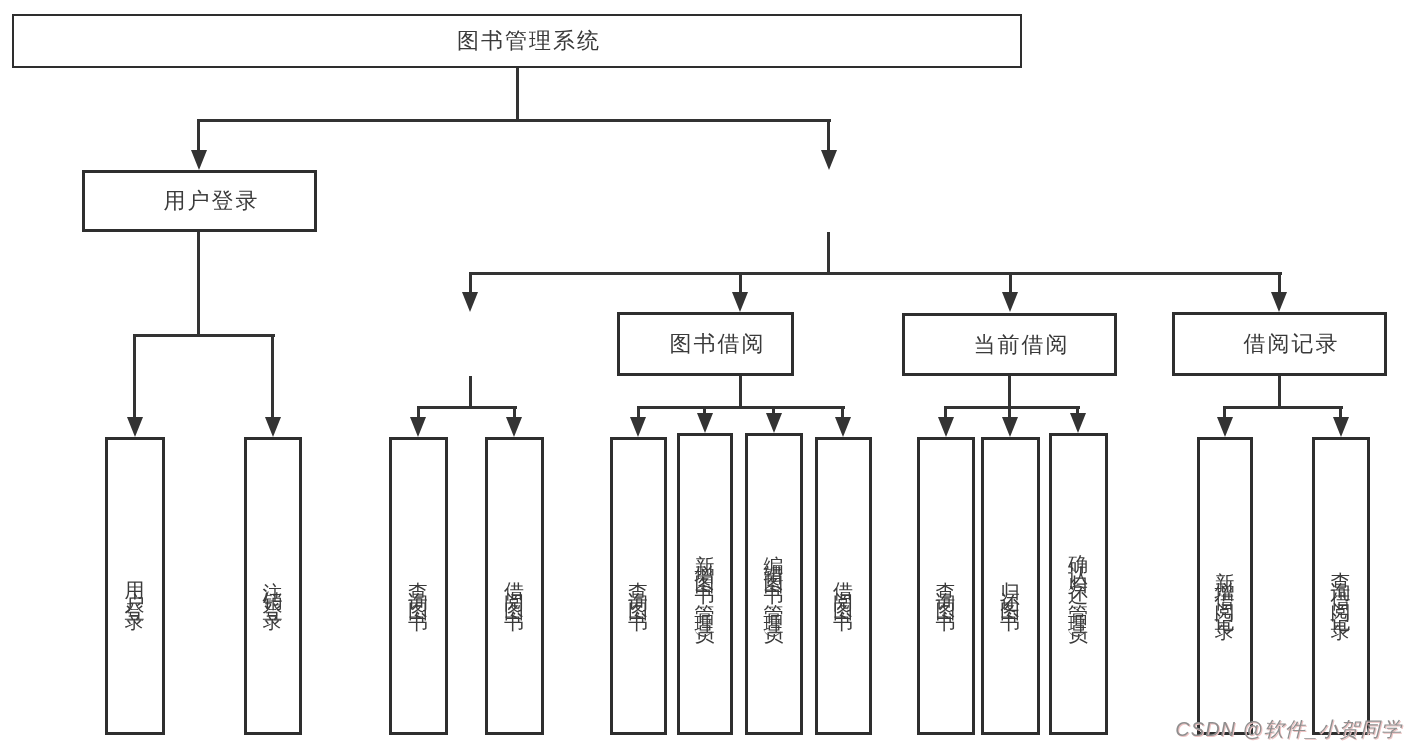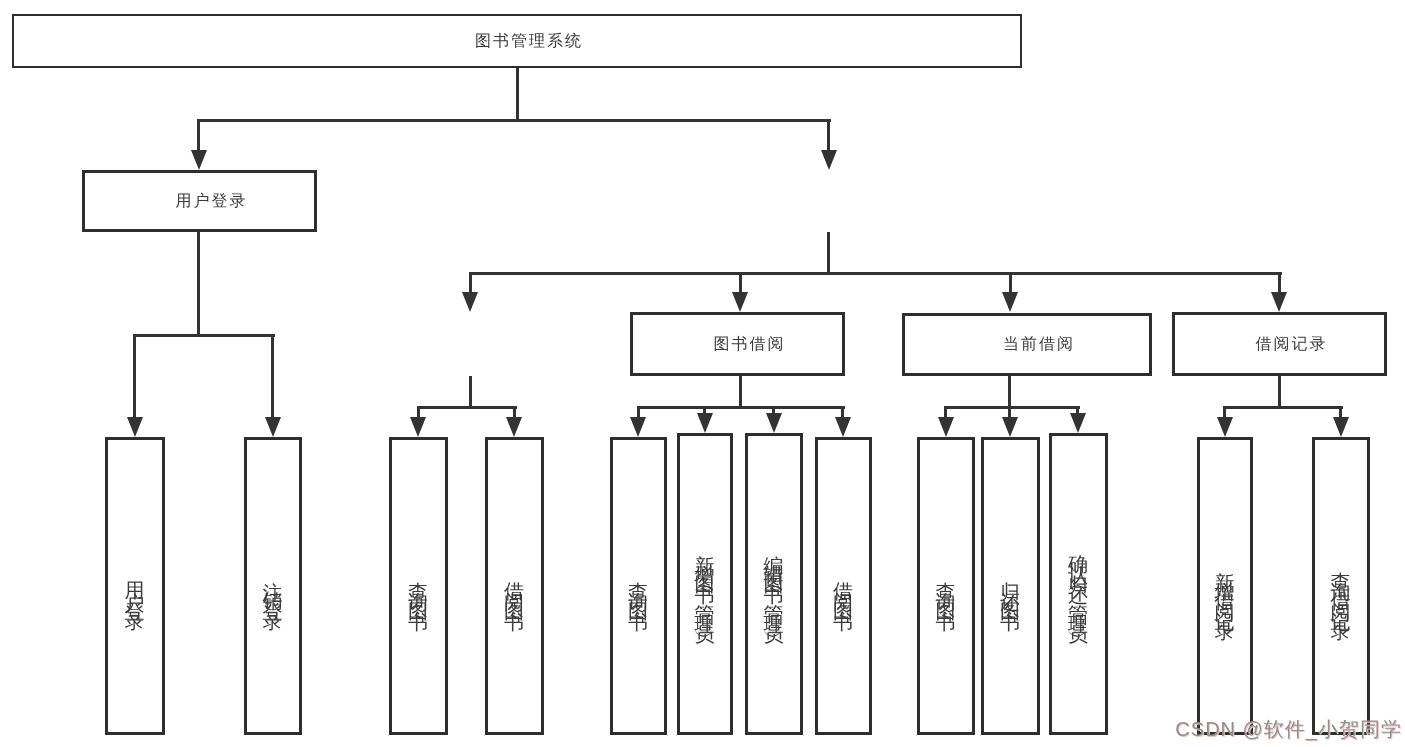--- a/index.html
+++ b/index.html
@@ -13,21 +13,21 @@
     color: #3a3a3a;
   }
   .box {
     position: absolute;
     box-sizing: border-box;
     background: #ffffff;
     border: 3px solid #2e2e2e;
     display: flex;
     align-items: center;
     justify-content: center;
-    font-size: 16px;
+    font-size: 22px;
     letter-spacing: 2px;
     white-space: nowrap;
     z-index: 2;
     padding-left: 24px;
   }
   .root-box { border-width: 2px; }
   .vbox {
     position: absolute;
     box-sizing: border-box;
     background: #ffffff;
@@ -56,20 +56,21 @@
   }
   .watermark {
     position: absolute;
     right: 3px;
     bottom: 4px;
     font-size: 20px;
     color: #8f8f8f;
     text-shadow: 1px 1px 0 #eec3c3;
     letter-spacing: 1px;
     z-index: 3;
+    font-style: italic;
   }
 </style>
 </head>
 <body>
 
 <div class="stage">
 
   <div>
     <div class="vline" style="left:516px;top:68px;width:3px;height:53px;"></div>
     <div class="hline" style="left:197px;top:119px;width:634px;height:3px;"></div>
@@ -146,25 +147,25 @@
   <div class="box root-box" style="left:12px;top:14px;width:1010px;height:54px;">
     <span>图书管理系统</span>
   </div>
 
   <div class="box" style="left:82px;top:170px;width:235px;height:62px;">
     <span>用户登录</span>
   </div>
 
 
 
-  <div class="box" style="left:630px;top:312px;width:215px;height:64px;">
+  <div class="box" style="left:617px;top:312px;width:177px;height:64px;">
     <span>图书借阅</span>
   </div>
 
-  <div class="box" style="left:902px;top:313px;width:250px;height:63px;">
+  <div class="box" style="left:902px;top:313px;width:215px;height:63px;">
     <span>当前借阅</span>
   </div>
 
   <div class="box" style="left:1172px;top:312px;width:215px;height:64px;">
     <span>借阅记录</span>
   </div>
 
   <div class="vbox" style="left:105px;top:437px;width:60px;height:298px;">
     <span class="vtext">用户登录</span>
   </div>

